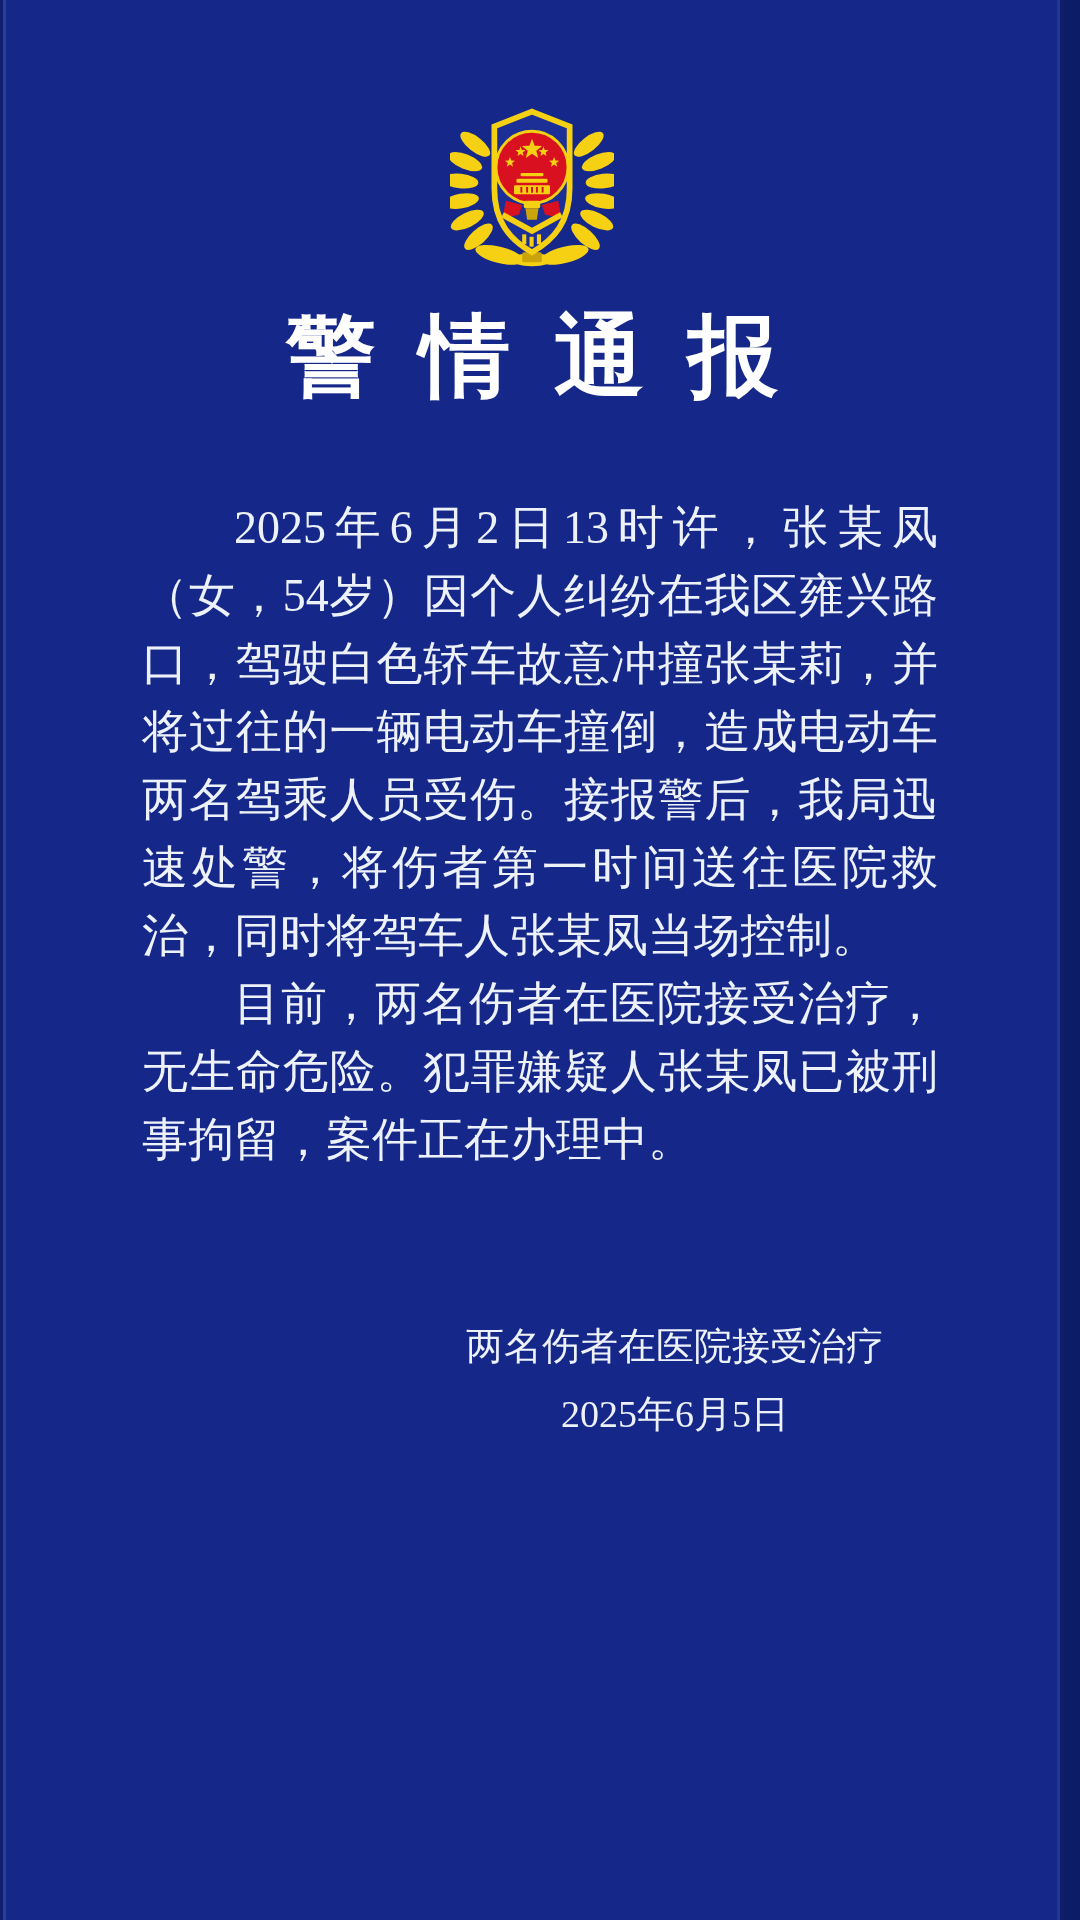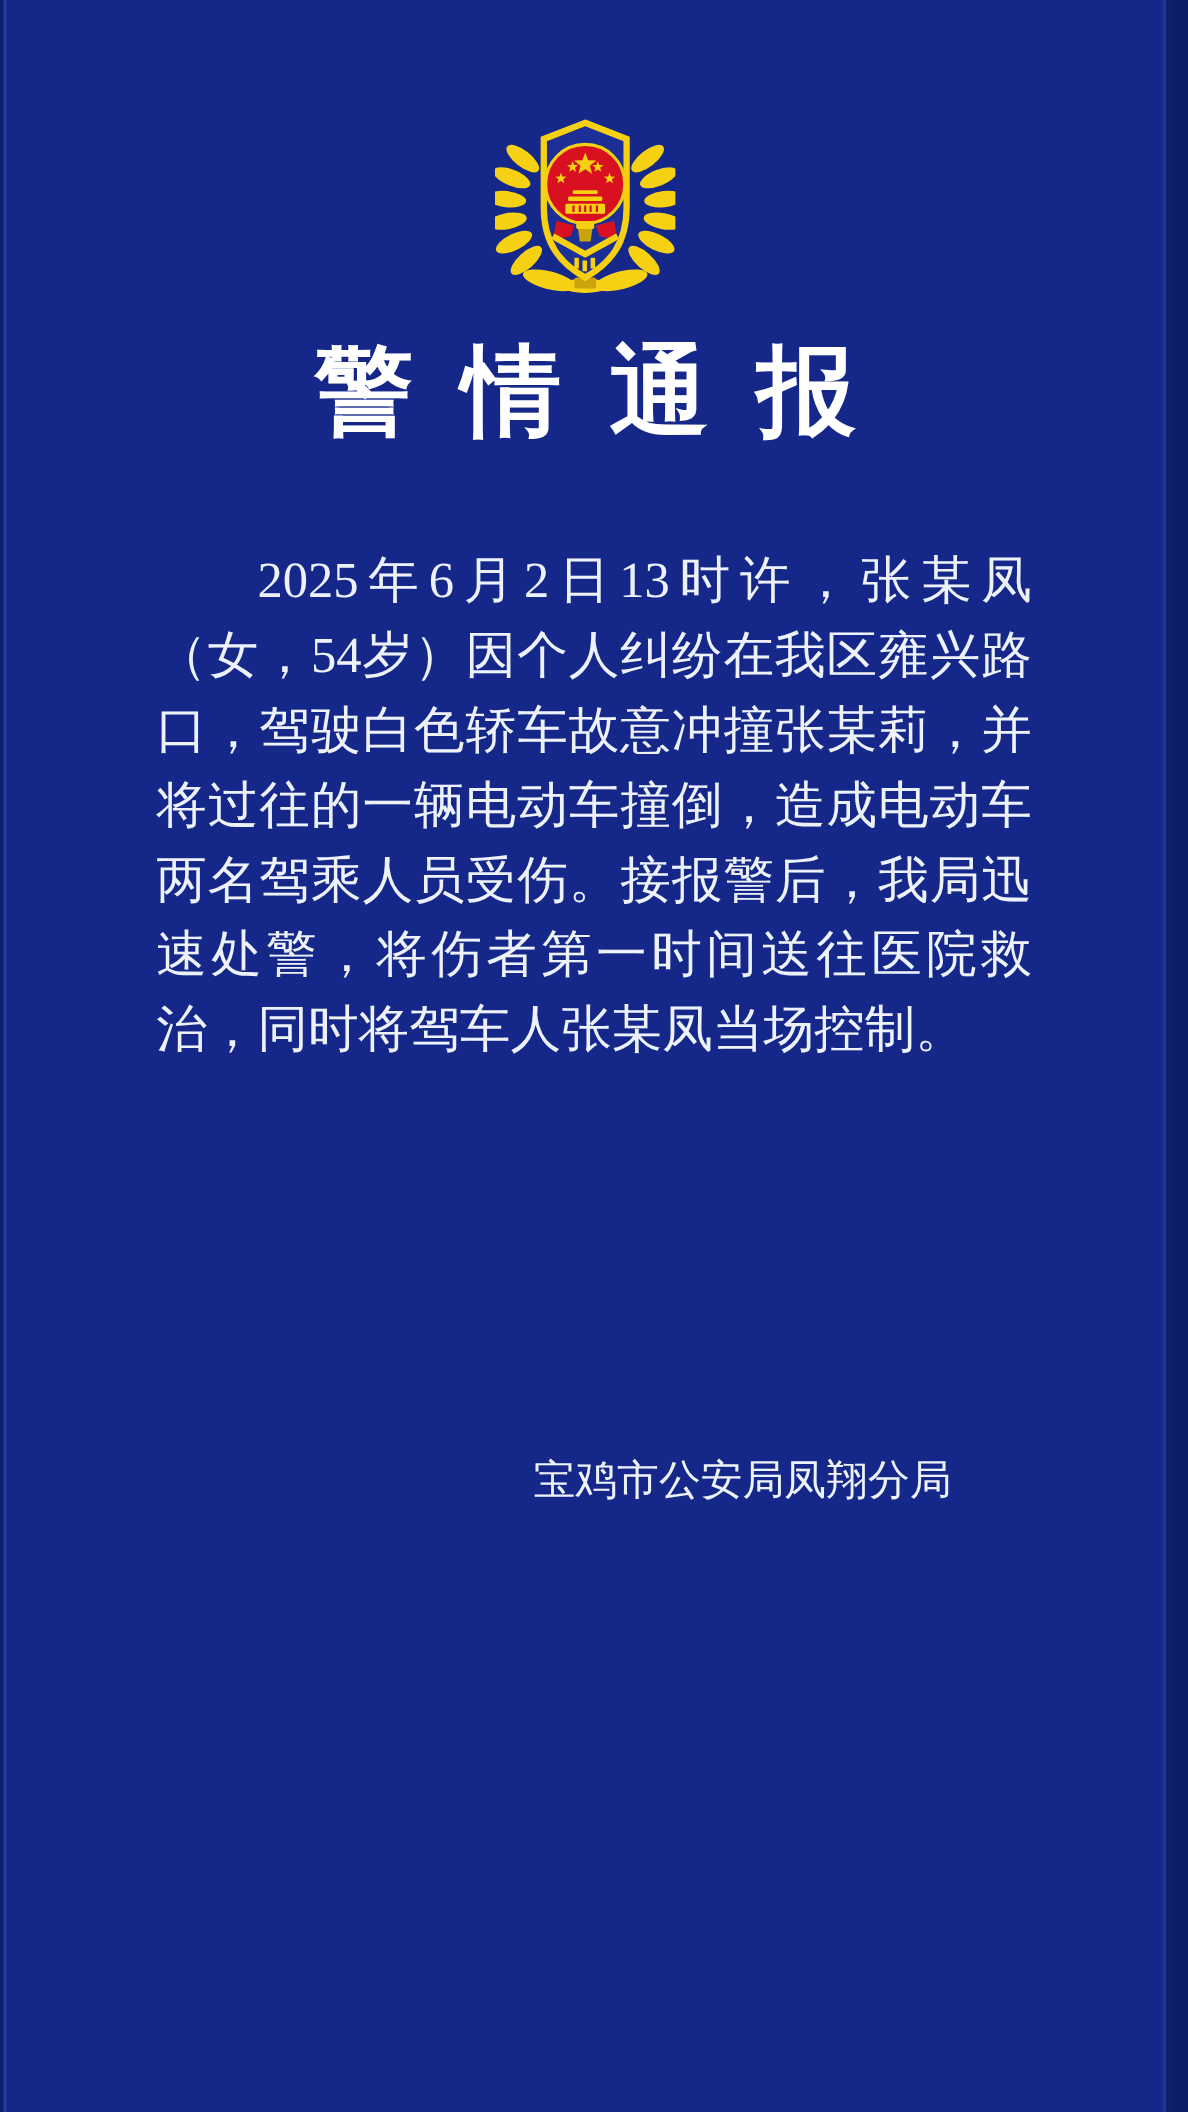--- a/index.html
+++ b/index.html
@@ -148,19 +148,21 @@
       <rect class="g" x="88" y="174" width="5" height="12"></rect>
       <rect class="g" x="97" y="177" width="5" height="12"></rect>
       <rect class="g" x="106" y="174" width="5" height="12"></rect>
     </g>
   </svg>
 
   <h1 class="title">警情通报</h1>
 
   <div class="notice-body">
     <p>2025年6月2日13时许，张某凤（女，54岁）因个人纠纷在我区雍兴路口，驾驶白色轿车故意冲撞张某莉，并将过往的一辆电动车撞倒，造成电动车两名驾乘人员受伤。接报警后，我局迅速处警，将伤者第一时间送往医院救治，同时将驾车人张某凤当场控制。</p>
+    <p>目前，两名伤者在医院接受治疗，无生命危险。犯罪嫌疑人张某凤已被刑事拘留，案件正在办理中。</p>
   </div>
 
   <div class="signature">
-    <div>宝鸡市公安局凤翔分局</div>
+    <div>两名伤者在医院接受治疗</div>
+    <div>2025年6月5日</div>
   </div>
 
 </div>
 
 </body></html>

